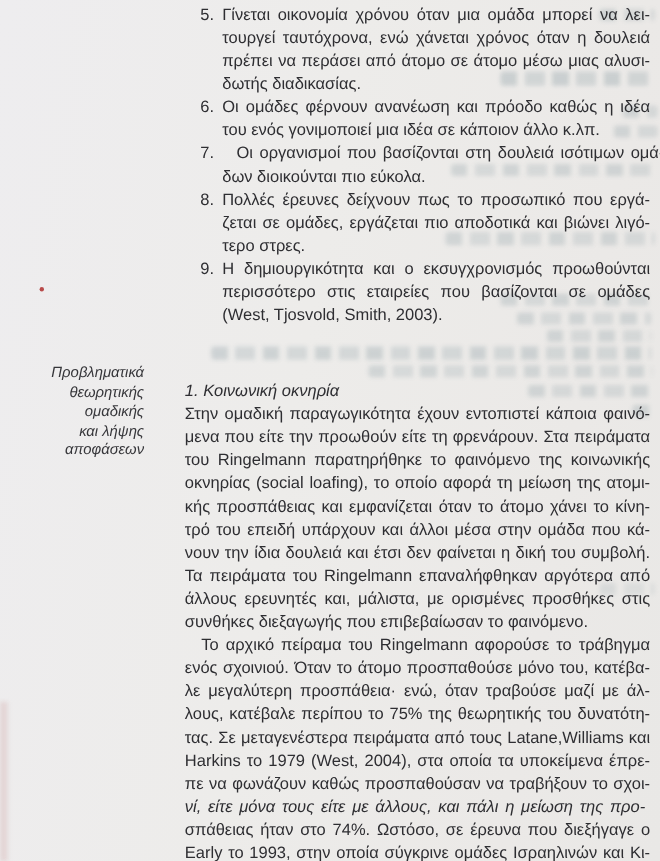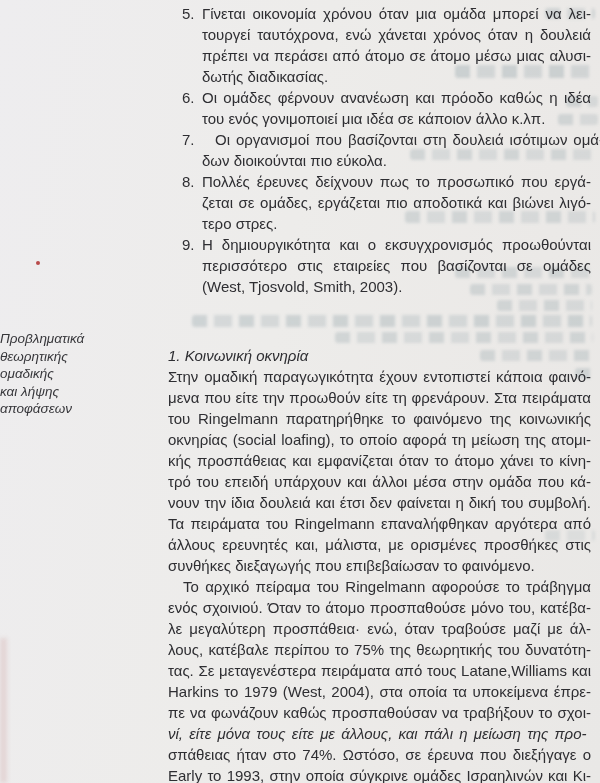--- a/index.html
+++ b/index.html
@@ -16,21 +16,21 @@
   .jline{white-space:nowrap;text-align:left;}
   .nlist{list-style:none;margin:0;padding:0;}
   .nlist li{position:relative;padding-left:34px;}
   .num{position:absolute;left:14px;top:0;width:19px;}
   .heading{margin:48px 0 0 0;font-style:italic;font-weight:normal;font-size:15px;line-height:21px;}
   .para{margin:0;}
   .para.indent .jline:first-child{text-indent:15px;text-align:center;}
   
   .margin-note{
     position:absolute;left:0;top:330px;width:131px;
-    text-align:left;font-style:italic;
+    text-align:right;font-style:italic;
     font-size:13.5px;line-height:17.5px;color:#36363a;
   }
   
   .ghost{
     position:absolute;height:11px;border-radius:3px;
     filter:blur(1.7px);opacity:.75;
     background:repeating-linear-gradient(90deg,
       rgba(128,148,156,.34) 0px,rgba(128,148,156,.34) 15px,
       rgba(128,148,156,0) 15px,rgba(128,148,156,0) 22px,
       rgba(128,148,156,.27) 22px,rgba(128,148,156,.27) 40px,

